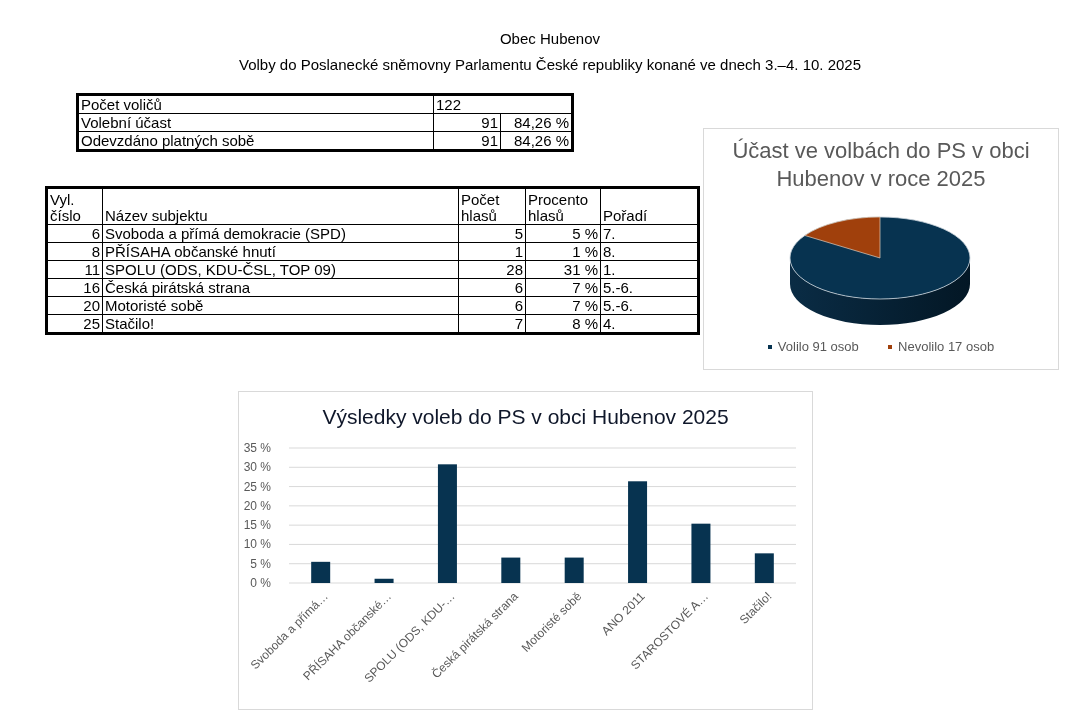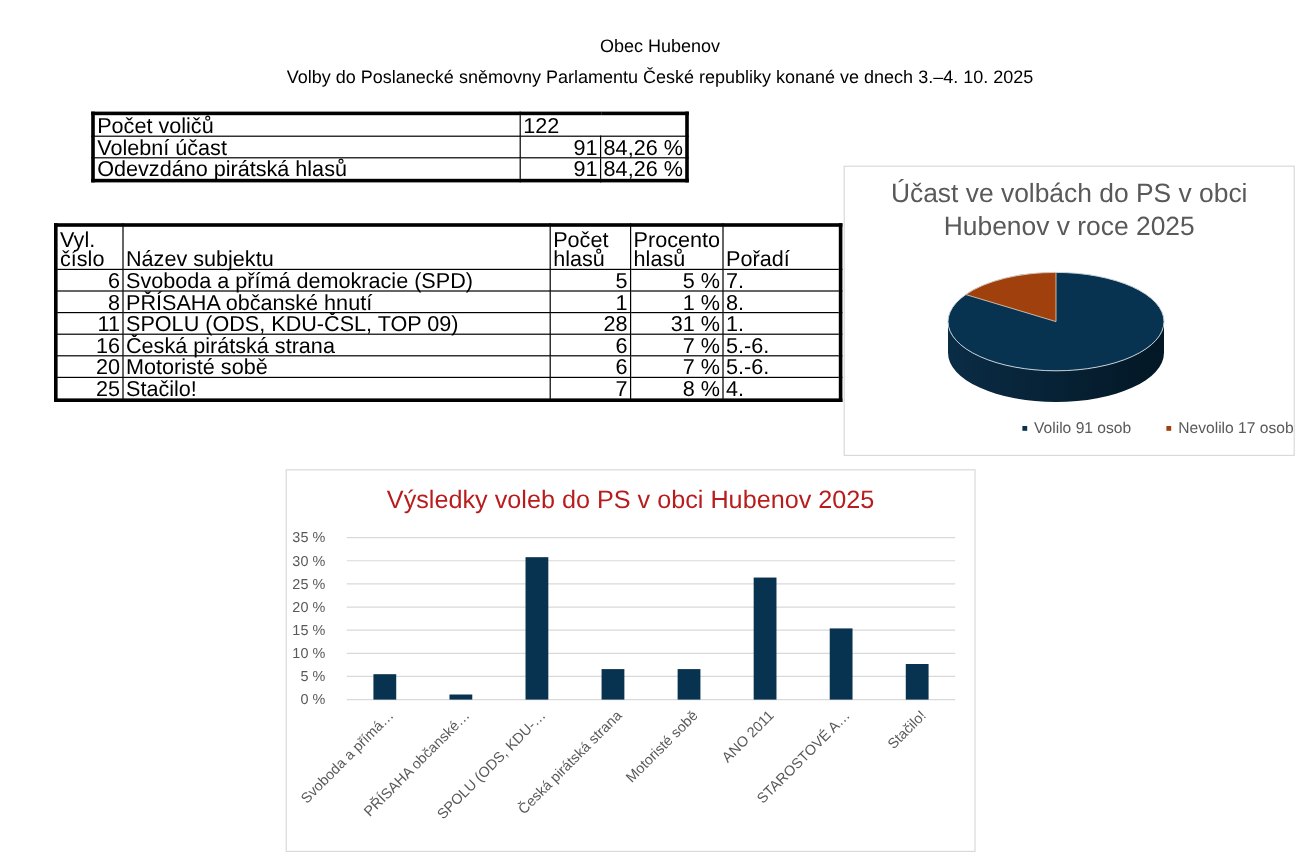--- a/index.html
+++ b/index.html
@@ -1,55 +1,55 @@
 <!DOCTYPE html>
 <html><head>
 <meta charset="utf-8">
 <style>
   html, body { margin:0; padding:0; background:#fff; }
   body { width:1089px; height:711px; position:relative; overflow:hidden; font-family:"Liberation Sans", sans-serif; color:#000; }
   .title1 { position:absolute; top:30px; left:0; width:1189px; text-align:center; font-size:15px; }
   .title1 { left:0; width:1100px; }
   .title2 { position:absolute; top:56px; left:0; width:1100px; text-align:center; font-size:15px; }
-  table.grid { border-collapse:collapse; position:absolute; font-size:18px; line-height:16px;padding-left:35px; }
+  table.grid { border-collapse:collapse; position:absolute; font-size:15px; line-height:16px;padding-left:35px; }
   table.grid td { border:1px solid #000; padding:0 2px; white-space:nowrap; vertical-align:bottom; }
   .summary { top:93px; left:76px; border:3px solid #000; }
   .summary td { height:17px; }
   .results { top:186px; left:19px; border:3px solid #000;margin-left:26px; }
   .results td { height:17px; }
   .r { text-align:right; }
   .hdr td { height:35px; border-bottom:2px solid #000; }
   .wrap { white-space:normal !important; }
   .chart-box { position:absolute; border:1px solid #d9d9d9; background:#fff; }
-  .pie-box { left:703px; top:138px; width:354px; height:240px;padding-left:20px; }
+  .pie-box { left:703px; top:128px; width:354px; height:240px; }
   .pie-title { position:absolute; top:8px; left:0; width:100%; text-align:center; font-size:22px; color:#595959; line-height:28px; }
-  .legend { position:absolute; top:210px; left:0; width:100%; text-align:right; font-size:13px; color:#595959; }
+  .legend { position:absolute; top:210px; left:0; width:100%; text-align:center; font-size:13px; color:#595959; }
   .legend span.sw { display:inline-block; width:4px; height:4px; margin:0 6px 2px 0; vertical-align:middle; }
   .bar-box { left:238px; top:391px; width:573px; height:317px; }
-  .bar-title { position:absolute; top:13px; left:0; width:100%; text-align:center; font-size:21px; color:#b91c1c; }
+  .bar-title { position:absolute; top:13px; left:0; width:100%; text-align:center; font-size:21px; color:#0f172a; }
 </style>
 </head>
 <body>
 
 <div class="title1">Obec Hubenov</div>
 <div class="title2">Volby do Poslanecké sněmovny Parlamentu České republiky konané ve dnech 3.–4. 10. 2025</div>
 
 <table class="grid summary">
   <tbody>
       <tr>
     <td style="width:350px">Počet voličů</td>
     <td colspan="2">122</td>
   </tr>
   <tr>
     <td>Volební účast</td>
     <td class="r" style="width:62px">91</td>
     <td class="r" style="width:66px">84,26 %</td>
   </tr>
   <tr>
-    <td>Odevzdáno pirátská hlasů</td>
+    <td>Odevzdáno platných sobě</td>
     <td class="r">91</td>
     <td class="r">84,26 %</td>
   </tr>
 </tbody>
   </table>
 
 <table class="grid results">
   <tbody>
       <tr class="hdr">
     <td class="wrap" style="width:50px">Vyl. číslo</td>

